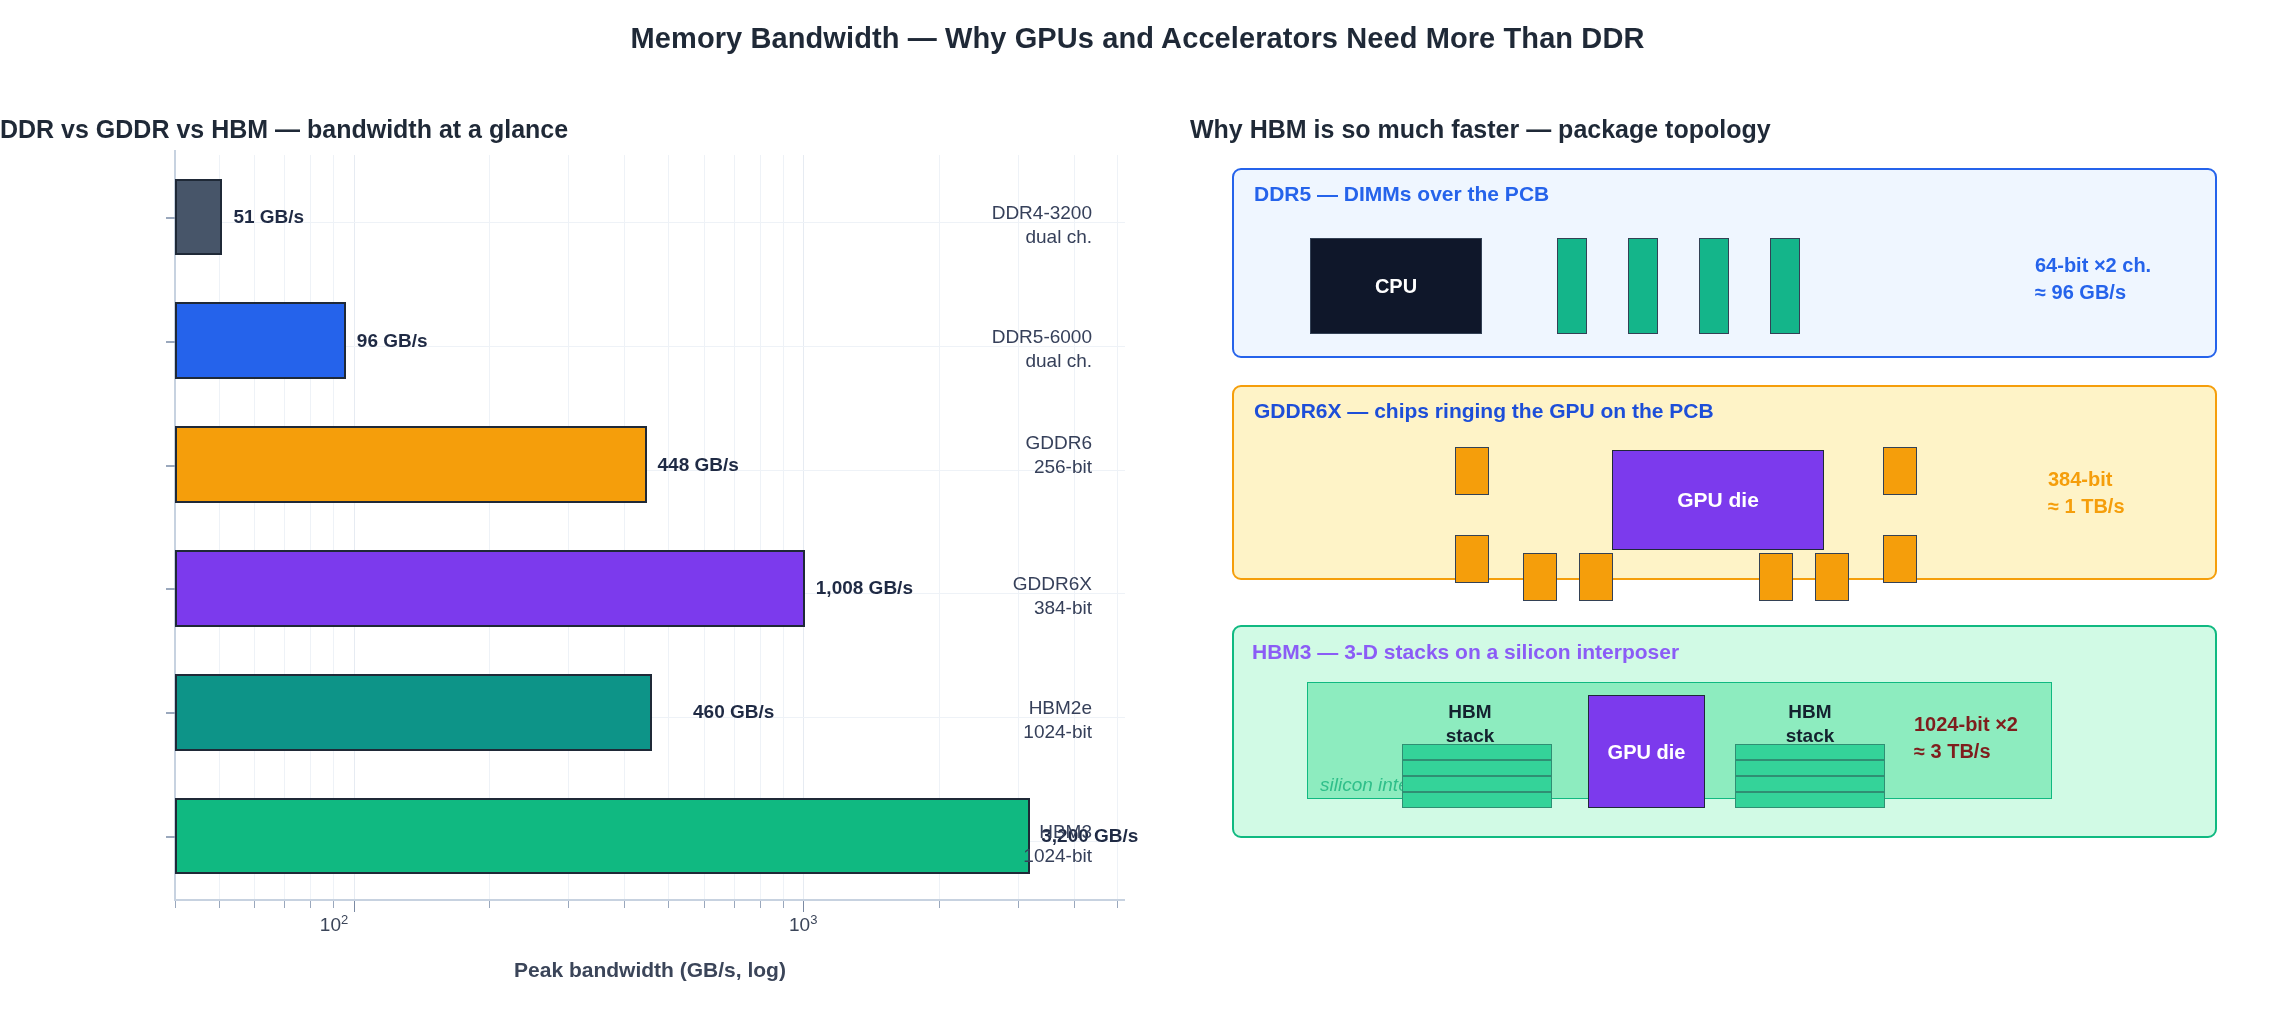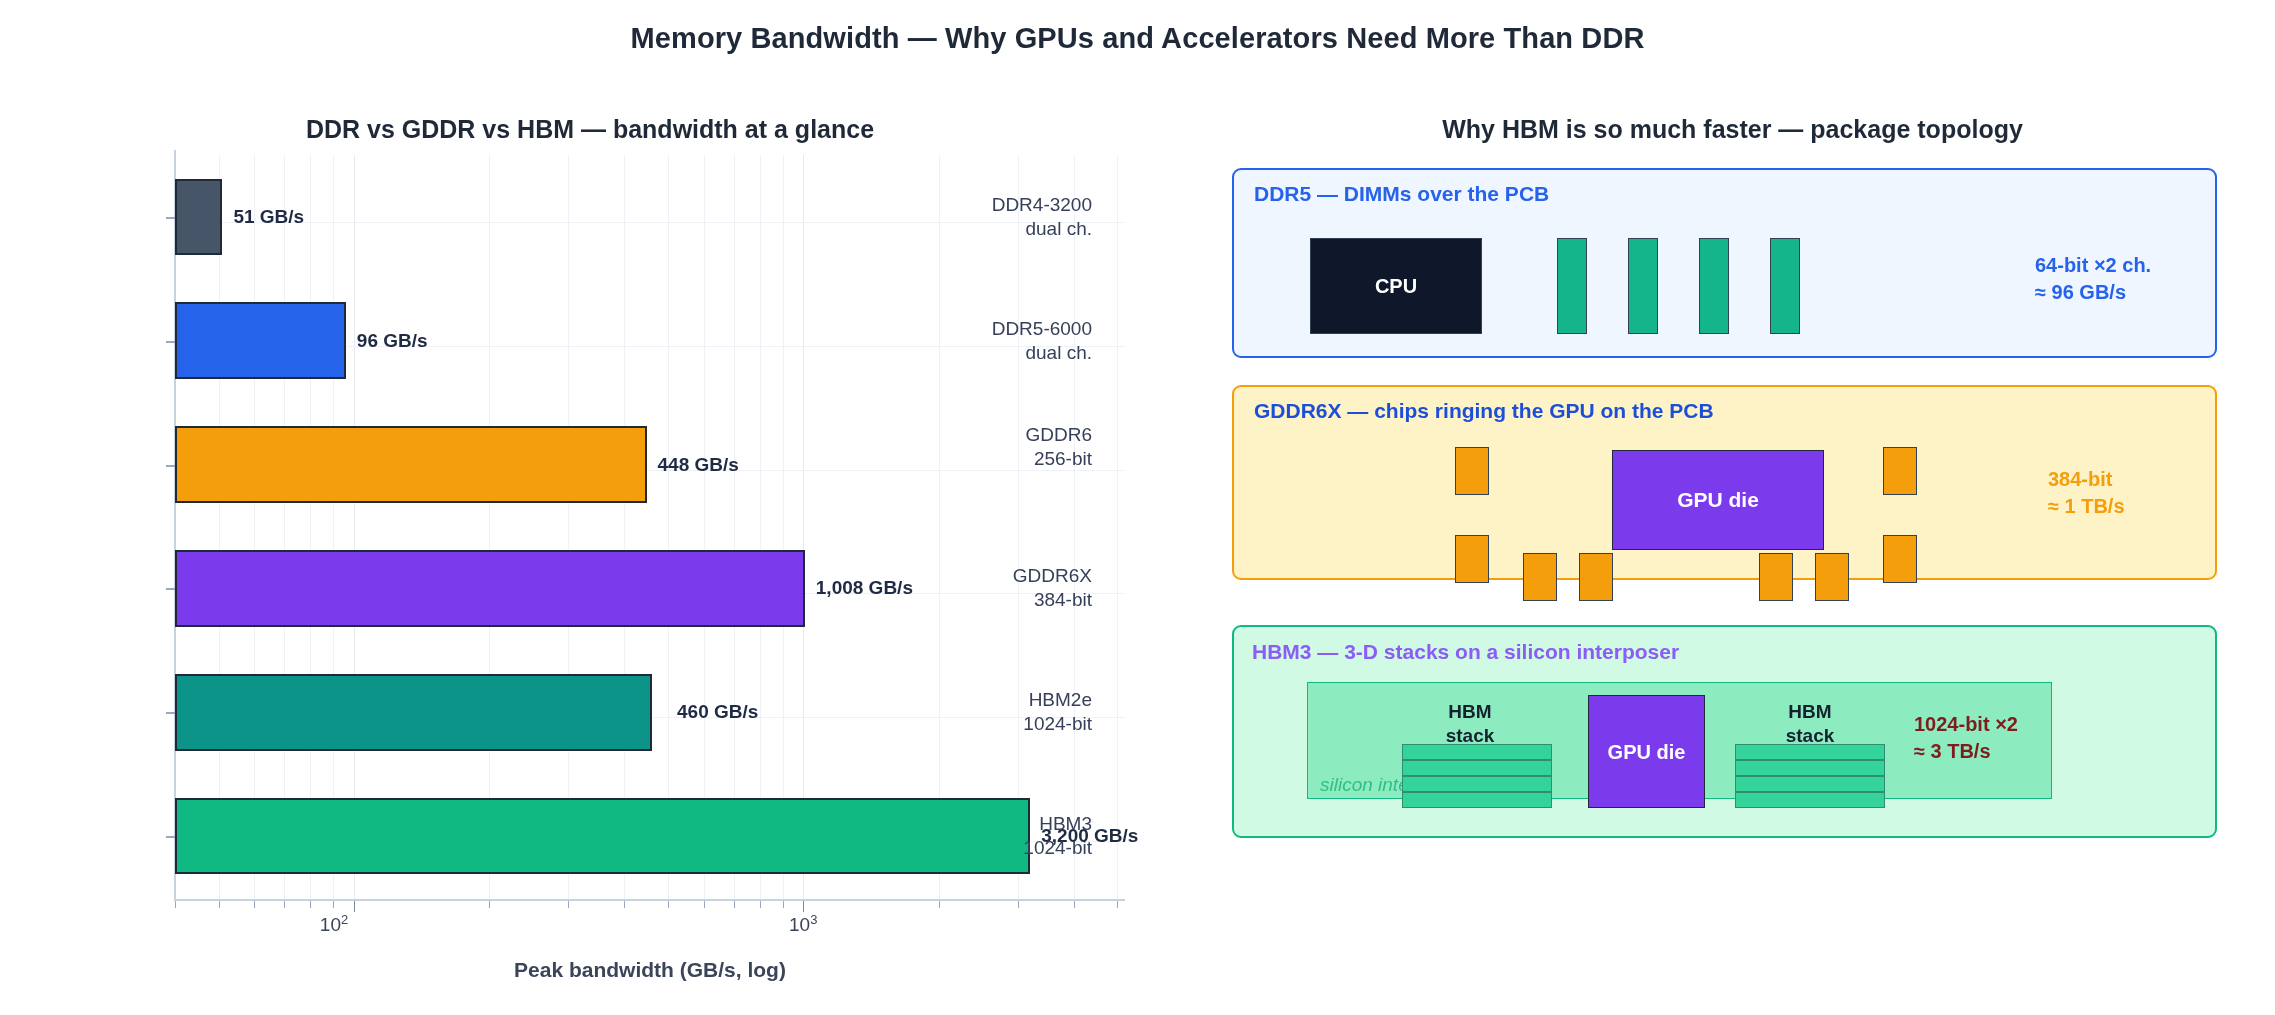--- a/index.html
+++ b/index.html
@@ -4,21 +4,21 @@
 <style>
   html,body{margin:0;padding:0;background:#ffffff;}
   body{width:2275px;height:1015px;position:relative;overflow:hidden;
        font-family:"Liberation Sans","DejaVu Sans",sans-serif;color:#1f2a44;}
 
   
   #suptitle{position:absolute;left:0;top:22px;width:2275px;text-align:center;
             font-size:29px;font-weight:bold;color:#1f2937;letter-spacing:.1px;}
 
   
-  .panel-title{position:absolute;font-size:25px;font-weight:bold;color:#1f2937;text-align:center;}
+  .panel-title{position:absolute;font-size:25px;font-weight:bold;color:#1f2937;text-align:left;}
   #left-title{left:0;top:115px;width:1180px;}
   #right-title{left:1190px;top:115px;width:1085px;}
 
   
   #chart{position:absolute;left:0;top:150px;width:1180px;height:840px;}
   #plot{position:absolute;left:175px;top:5px;width:950px;height:745px;}
   #plot .vgrid,#plot .hgrid{position:absolute;background:#eef2f7;}
   #plot .vgrid{top:0;bottom:0;width:1px;}
   #plot .vgrid.major{background:#e6ebf2;}
   #plot .hgrid{left:0;right:0;height:1px;}
@@ -34,21 +34,21 @@
               transform:translateX(-50%);white-space:nowrap;}
   .xticklabel sup{font-size:13px;}
 
   #xlabel{position:absolute;left:175px;top:958px;width:950px;text-align:center;
           font-size:21px;font-weight:bold;color:#3b4559;}
 
   .bar{position:absolute;border:2px solid #1f2937;box-sizing:border-box;}
   .barlabel{position:absolute;font-size:19px;font-weight:bold;color:#1f2a44;
             white-space:nowrap;transform:translateY(-50%);}
   .ycat{position:absolute;right:1183px;text-align:right;font-size:19px;color:#36405a;
-        line-height:1.25;transform:translateY(-50%);white-space:nowrap;}
+        line-height:1.25;transform:translateY(-50%);white-space:nowrap;margin-top:8px;}
   .ycat span{display:block;}
 
   
   .tpanel{position:absolute;box-sizing:border-box;border-radius:9px;border:2.5px solid;}
   .tpanel-title{position:absolute;font-size:21px;font-weight:bold;white-space:nowrap;}
 
   #p-ddr5{left:1232px;top:168px;width:985px;height:190px;border-color:#2563eb;background:#eff6ff;}
   #t-ddr5{left:1254px;top:182px;color:#2563eb;}
   #p-gddr{left:1232px;top:385px;width:985px;height:195px;border-color:#f59e0b;background:#fef3c7;}
   #t-gddr{left:1254px;top:399px;color:#1d4ed8;}
@@ -161,21 +161,21 @@
     </div>
     <div class="ytick" style="top: 464.583px;"></div>
     <div class="bar" style="left: 175px; top: 550.028px; width: 629.785px; height: 76.7767px; background: rgb(124, 58, 237);"></div>
     <div class="barlabel" style="left: 815.785px; top: 588.417px;">1,008 GB/s</div>
     <div class="ycat" style="top: 588.417px;">
       <span>GDDR6X</span>
       <span>384-bit</span>
     </div>
     <div class="ytick" style="top: 588.417px;"></div>
     <div class="bar" style="left: 175px; top: 673.862px; width: 476.675px; height: 76.7767px; background: rgb(13, 148, 136);"></div>
-    <div class="barlabel" style="left: 677px; top: 712.25px;">460 GB/s</div>
+    <div class="barlabel" style="left: 693px; top: 712.25px;">460 GB/s</div>
     <div class="ycat" style="top: 712.25px;">
       <span>HBM2e</span>
       <span>1024-bit</span>
     </div>
     <div class="ytick" style="top: 712.25px;"></div>
     <div class="bar" style="left: 175px; top: 797.695px; width: 855.243px; height: 76.7767px; background: rgb(16, 185, 129);"></div>
     <div class="barlabel" style="left: 1041.24px; top: 836.083px;">3,200 GB/s</div>
     <div class="ycat" style="top: 836.083px;">
       <span>HBM3</span>
       <span>1024-bit</span>

